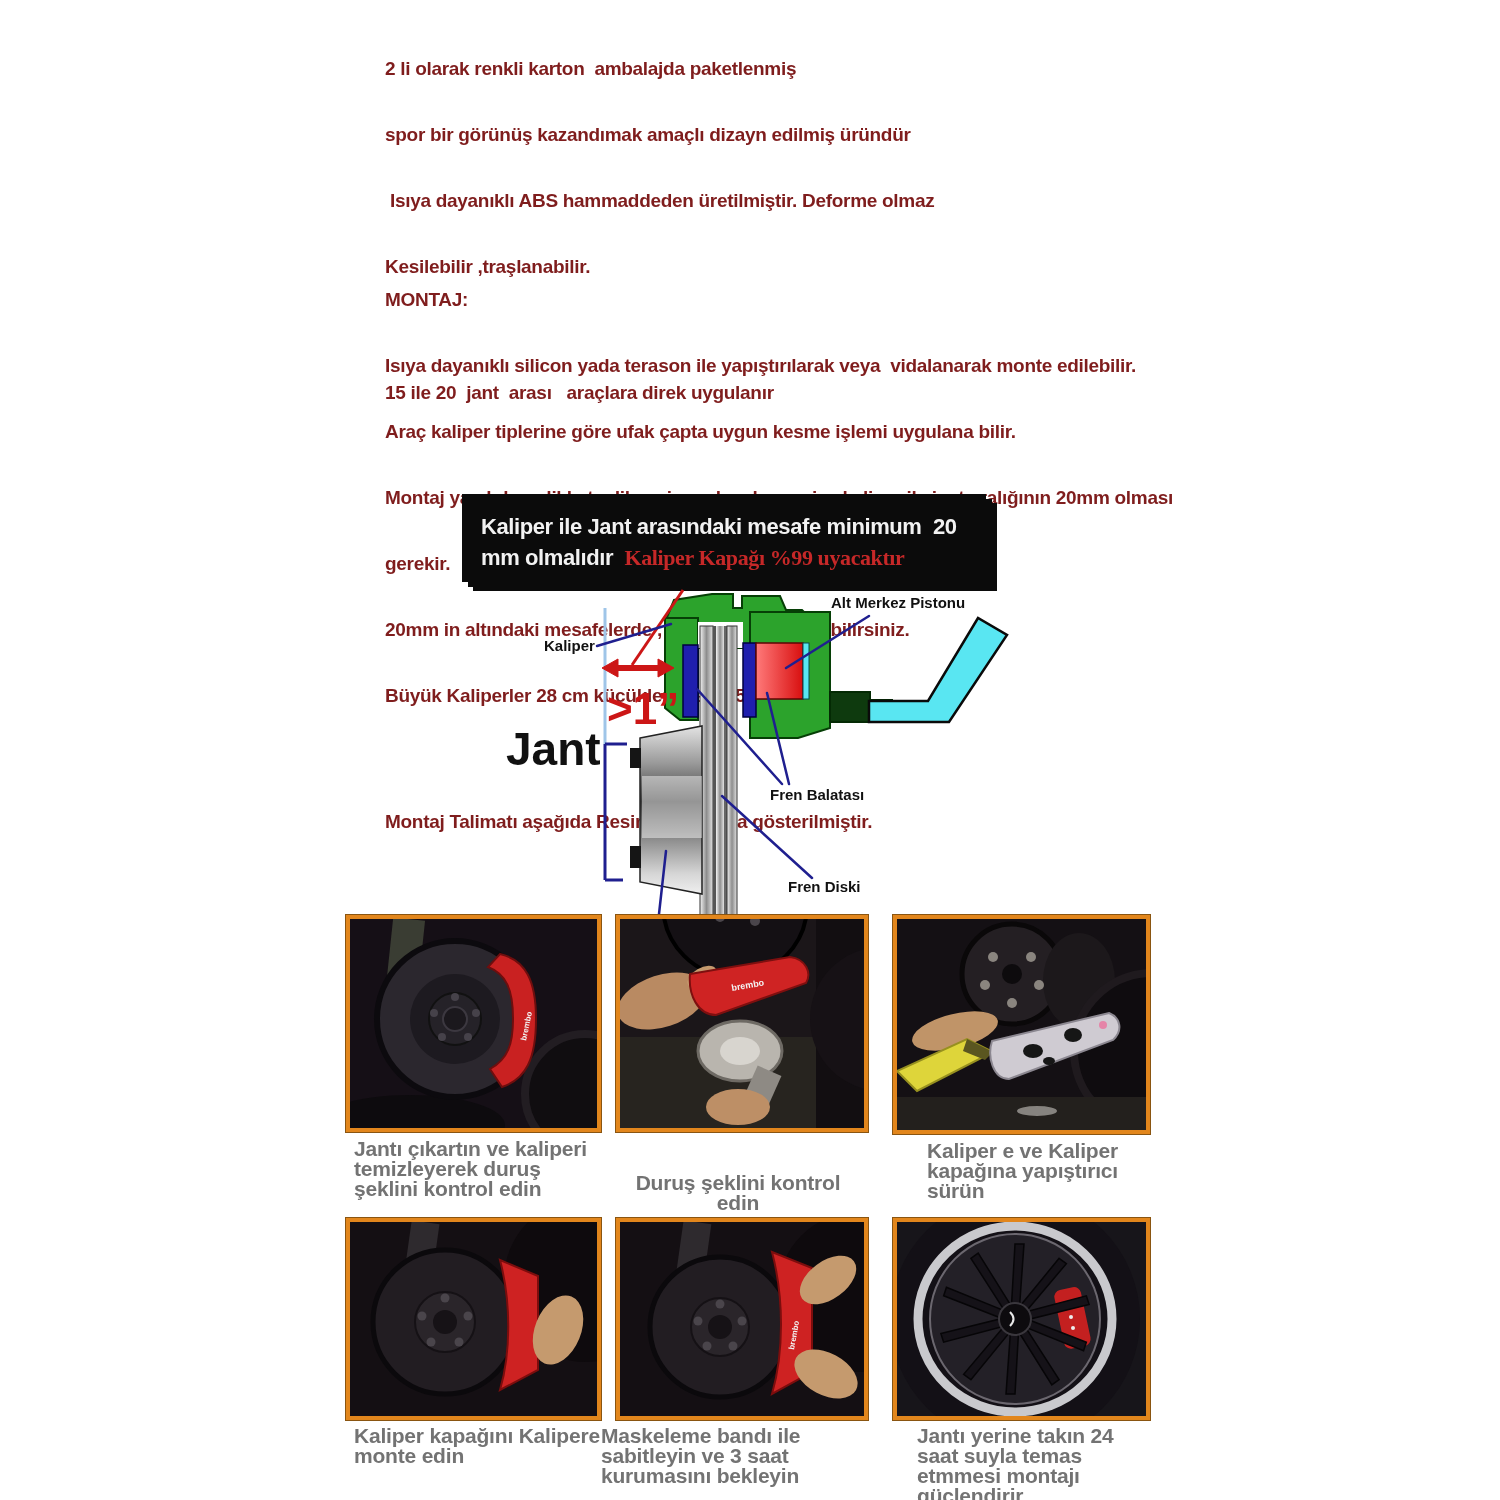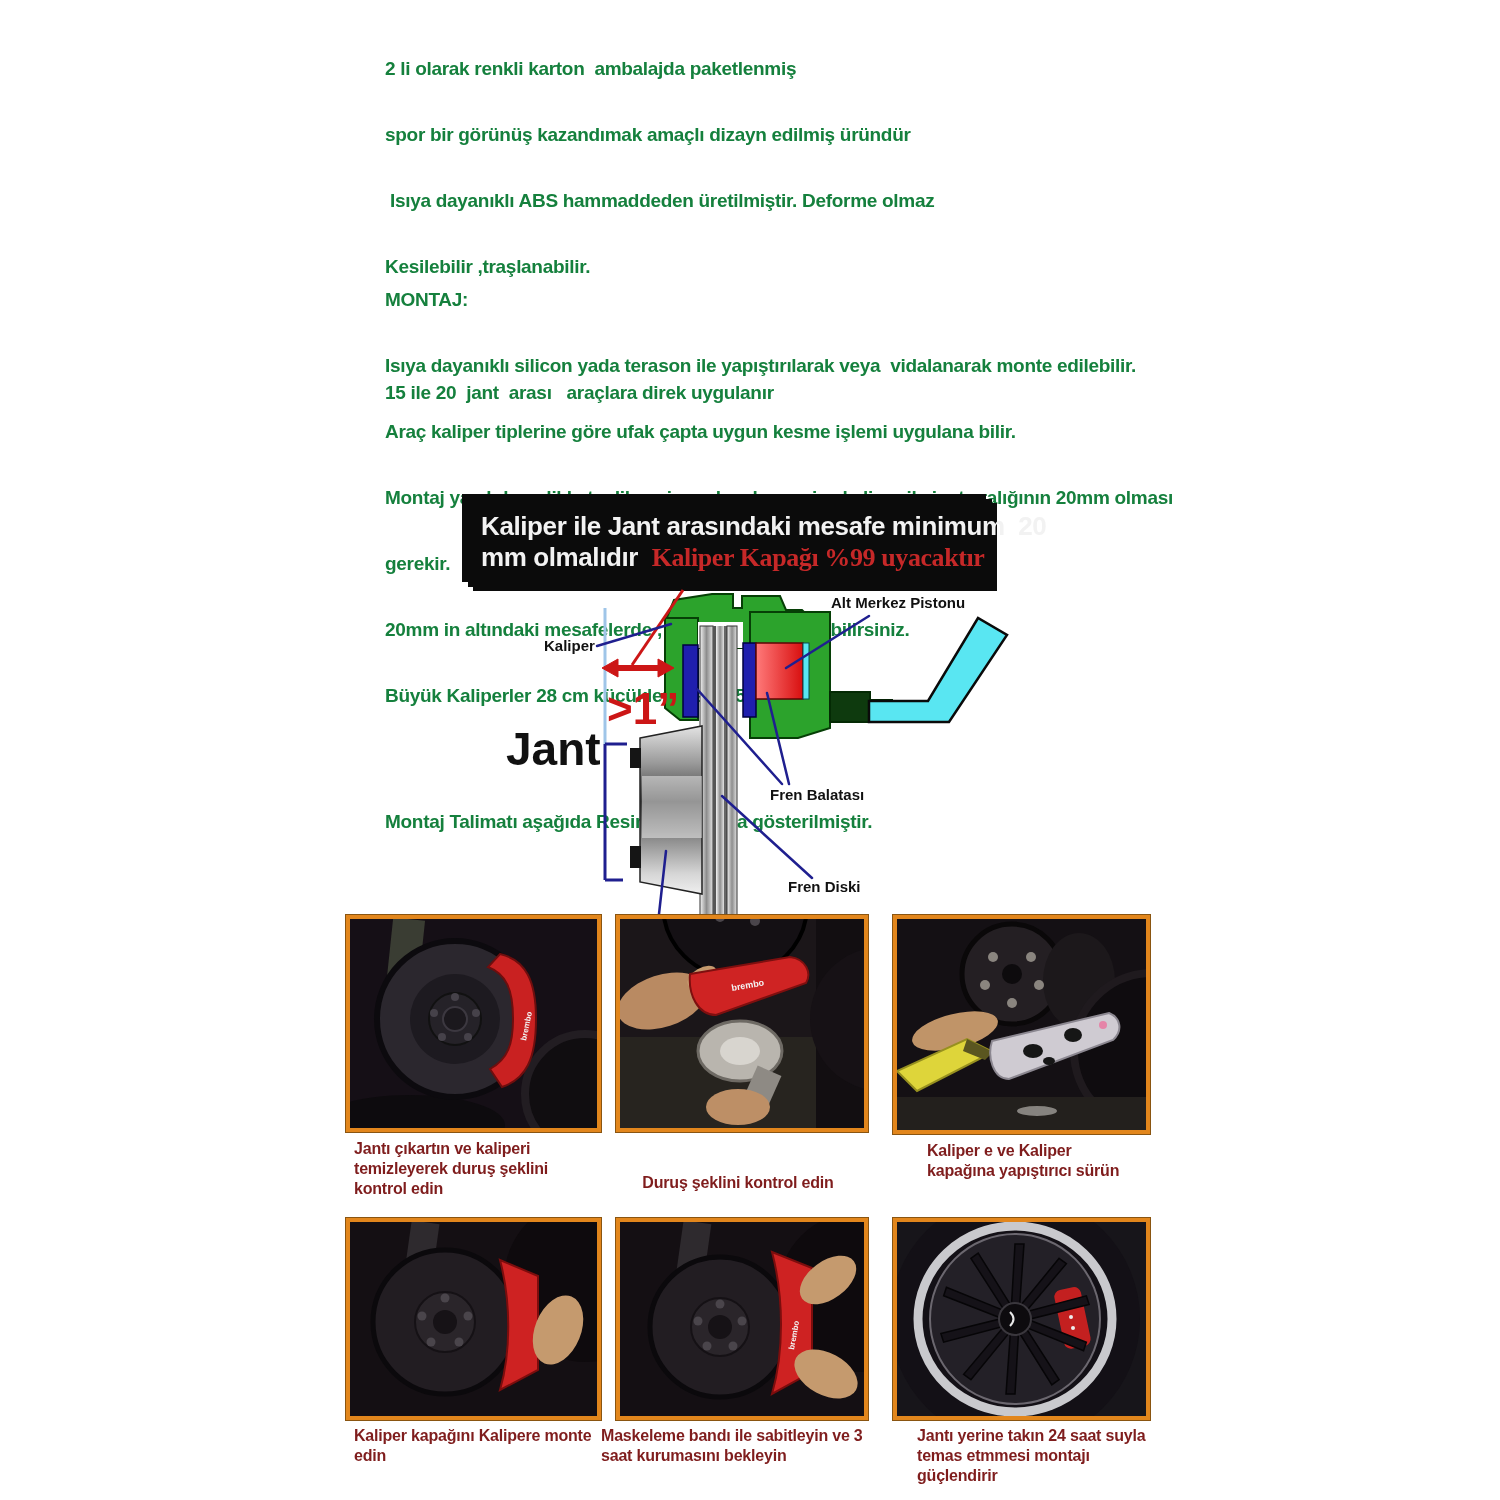--- a/index.html
+++ b/index.html
@@ -1,32 +1,32 @@
 <!DOCTYPE html>
 <html><head>
 <meta charset="utf-8">
 <style>
   html,body{margin:0;padding:0;background:#fff;}
   #page{position:relative;width:1500px;height:1500px;background:#ffffff;overflow:hidden;
         font-family:"Liberation Sans",sans-serif;color:#161616;}
   .tblock{position:absolute;font-weight:bold;font-size:19px;line-height:22px;
-          letter-spacing:-0.3px;white-space:pre;color:#15803d;}
+          letter-spacing:-0.3px;white-space:pre;color:#7f1d1d;}
   .tblock div{height:22px;}
   .gapline{height:16px !important;}
   
   #banner{position:absolute;left:468px;top:499px;width:498px;background:#0b0b0b;
           padding:12px 13px 14px 13px;box-shadow:-6px -5px 0 0 #0b0b0b, 5px 4px 0 0 #0b0b0b;}
-  #banner .bline{font-weight:bold;font-size:26px;line-height:31px;letter-spacing:-0.4px;color:#f2f2f2;white-space:pre;}
+  #banner .bline{font-weight:bold;font-size:22px;line-height:31px;letter-spacing:-0.4px;color:#f2f2f2;white-space:pre;}
   #banner .redtxt{color:#c62828;font-family:Liberation Serif, serif;}
   
   #diagram{position:absolute;left:450px;top:588px;}
   
   .photo{position:absolute;border:4px solid #e2861c;outline:1px solid #8a5511;background:#17121a;}
   .photo svg{display:block;}
-  .cap{position:absolute;font-weight:bold;font-size:16px;line-height:20px;letter-spacing:-0.2px;color:#7f1d1d;}
+  .cap{position:absolute;font-weight:bold;font-size:21px;line-height:20px;letter-spacing:-0.2px;color:#737373;}
 </style>
 </head>
 <body>
 
 <div id="page">
 
   <div class="tblock" style="left:385px;top:14px;">
     <div>2 li olarak renkli karton  ambalajda paketlenmiş</div>
     <div>spor bir görünüş kazandımak amaçlı dizayn edilmiş üründür</div>
     <div> Isıya dayanıklı ABS hammaddeden üretilmiştir. Deforme olmaz</div>

